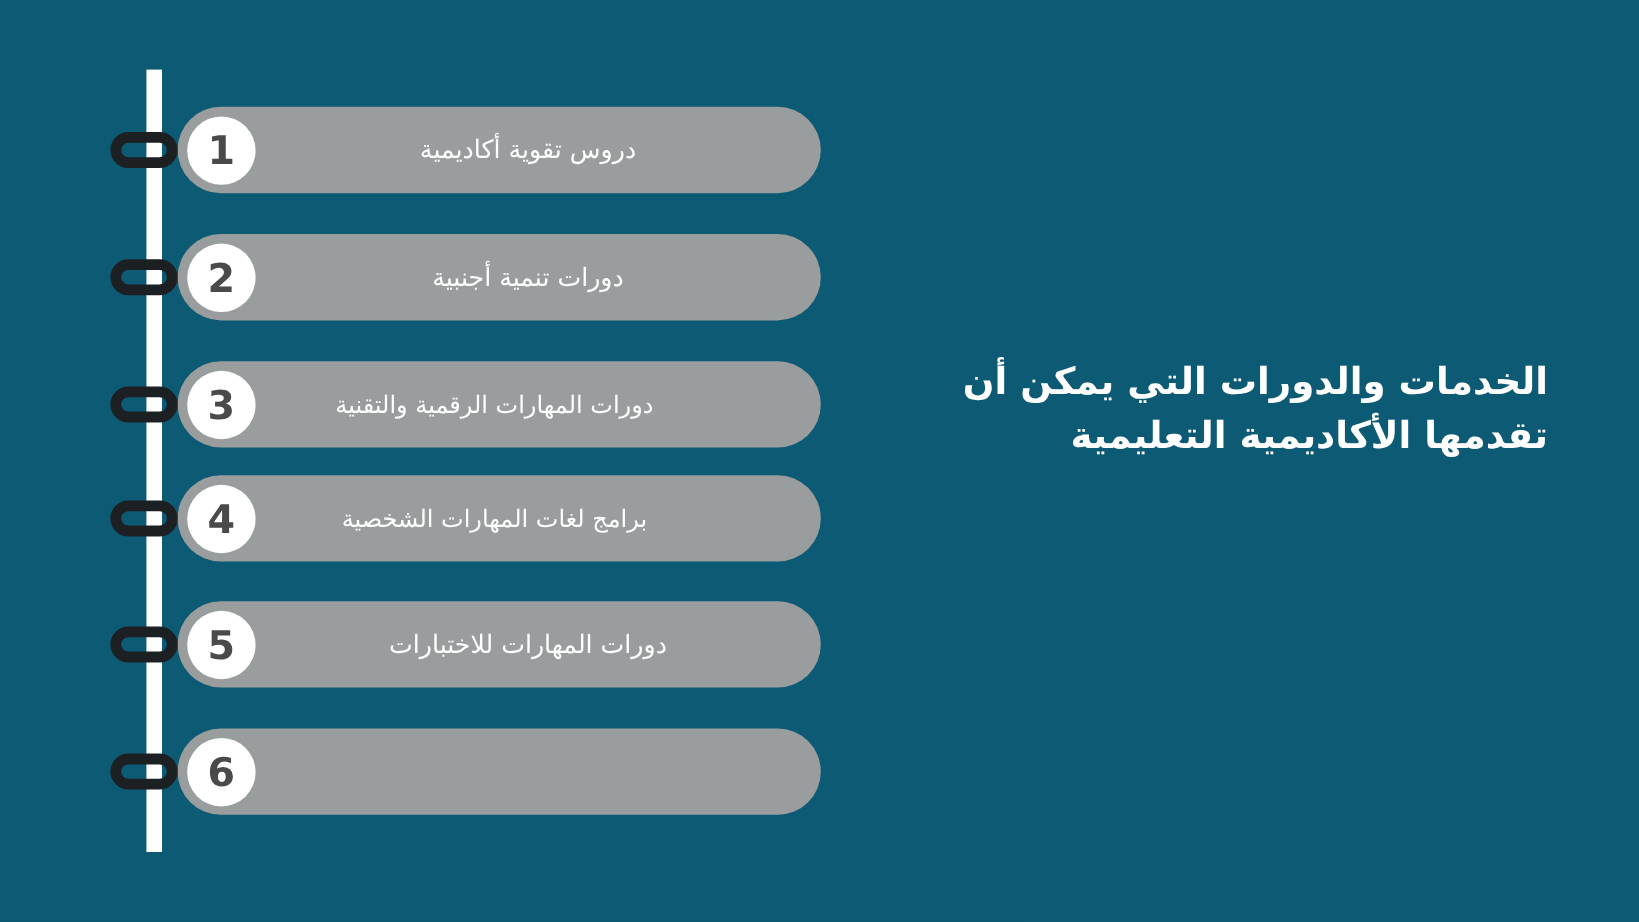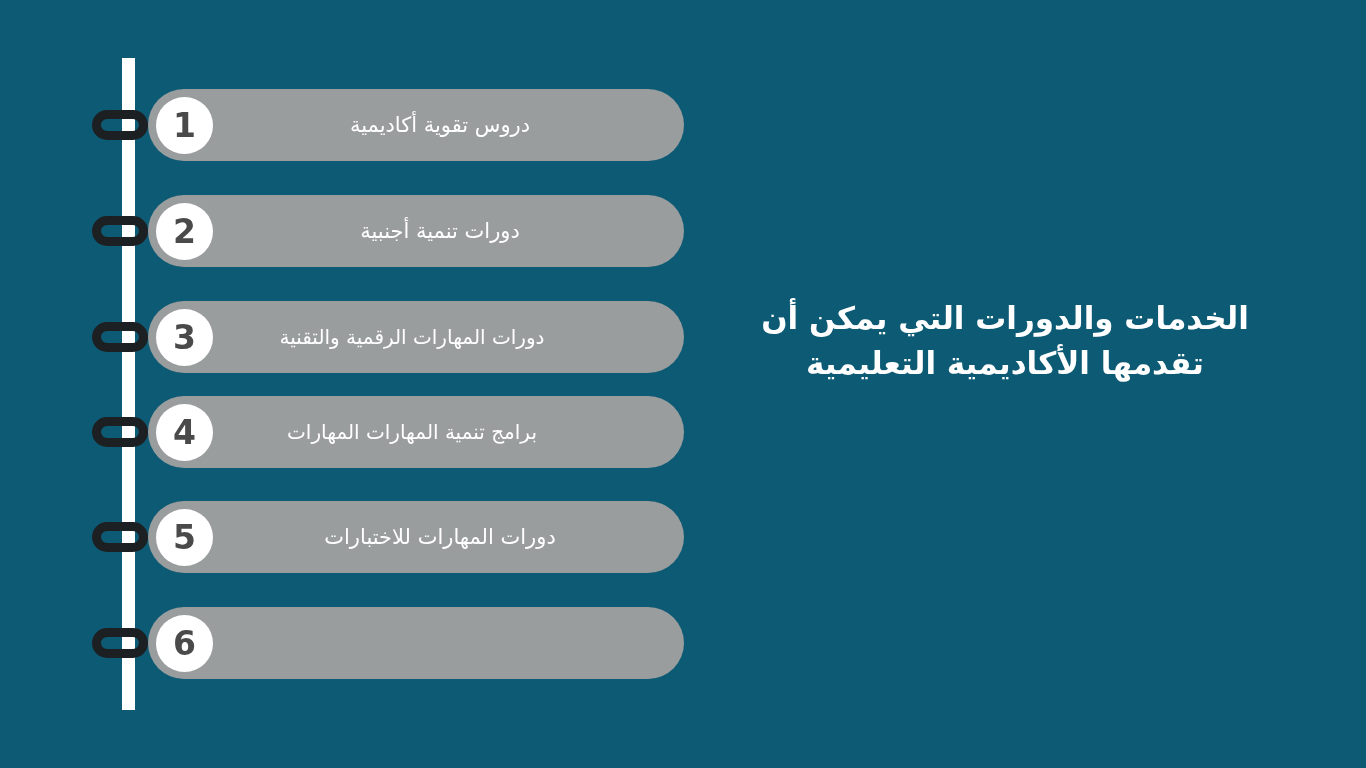--- a/index.html
+++ b/index.html
@@ -72,21 +72,21 @@
     left:14px;
     font-size:20px;
   }
 
   
   .headline{
     position:absolute;
     right:76px;
     top:296px;
     width:570px;
-    text-align:center;
+    text-align:right;
     color:#ffffff;
     font-size:31px;
     font-weight:bold;
     line-height:1.45;
     direction:rtl;
   }
 </style>
 </head>
 <body>
 
@@ -110,21 +110,21 @@
     <div class="pill-label">دورات تنمية أجنبية</div>
     <div class="pill-num">2</div>
   </div>
 
   <div class="pill wide" style="top:301px;">
     <div class="pill-label">دورات المهارات الرقمية والتقنية</div>
     <div class="pill-num">3</div>
   </div>
 
   <div class="pill wide" style="top:396px;">
-    <div class="pill-label">برامج تنمية المهارات المهارات</div>
+    <div class="pill-label">برامج لغات المهارات الشخصية</div>
     <div class="pill-num">4</div>
   </div>
 
   <div class="pill" style="top:501px;">
     <div class="pill-label">دورات المهارات للاختبارات</div>
     <div class="pill-num">5</div>
   </div>
 
   <div class="pill" style="top:607px;">
     <div class="pill-num">6</div>

